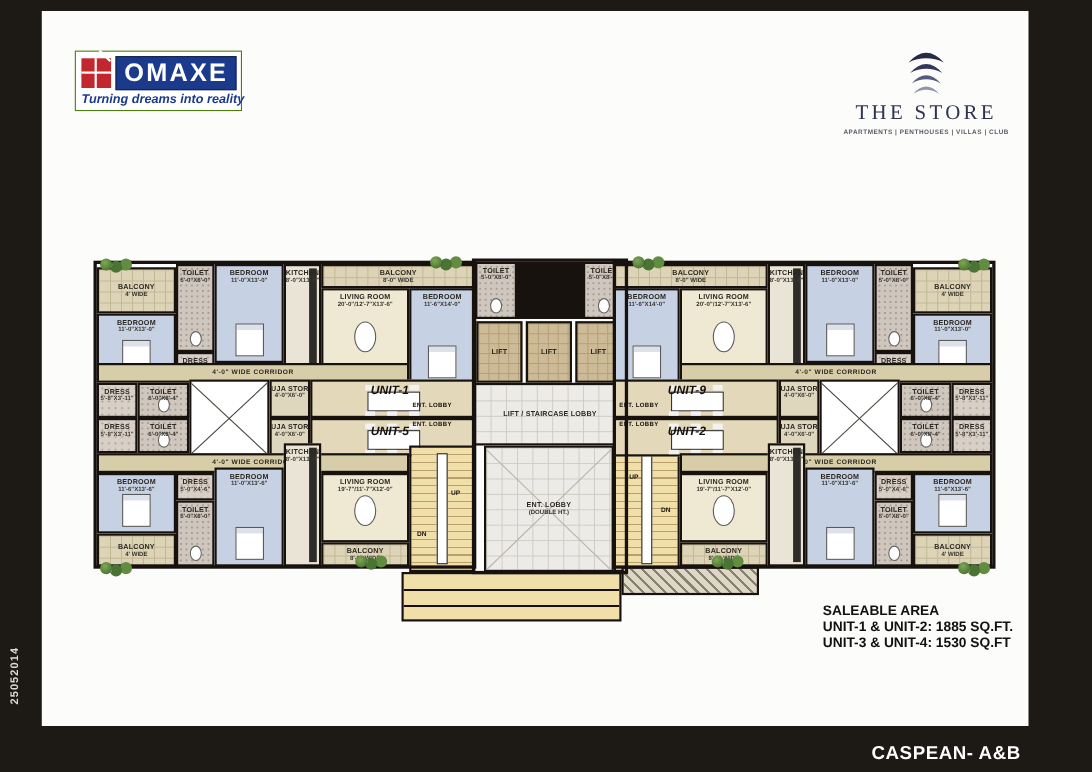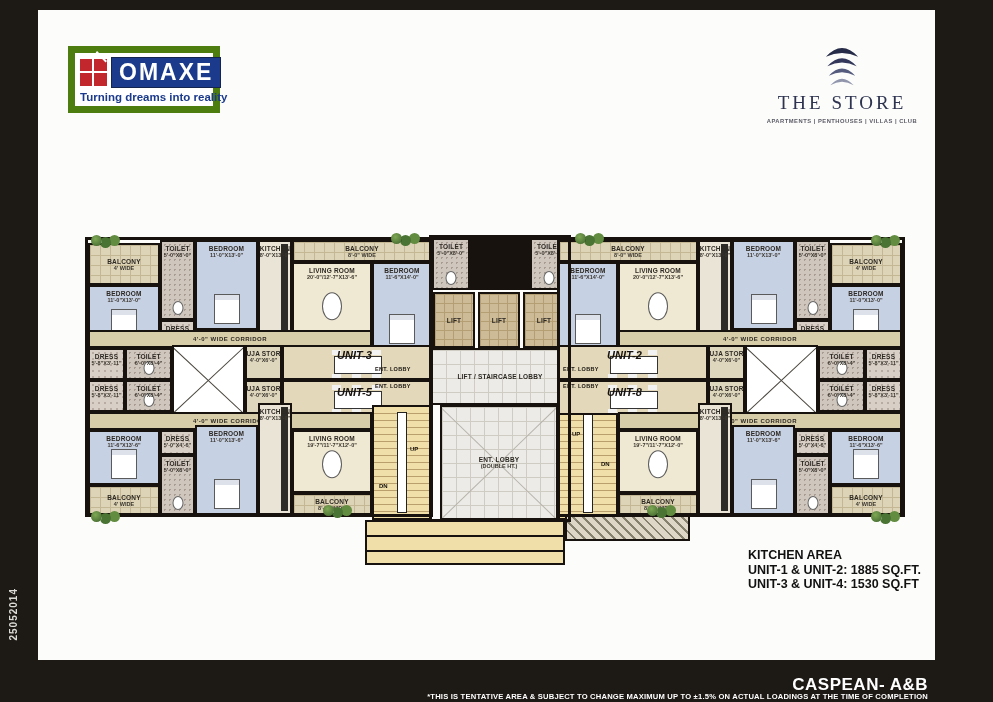--- a/index.html
+++ b/index.html
@@ -2,28 +2,28 @@
 <html><head>
 <meta charset="utf-8">
 <style>
   html,body{margin:0;padding:0;background:#1d1915;}
   *{box-sizing:border-box;}
   .canvas{position:relative;width:993px;height:702px;background:#1d1915;overflow:hidden;font-family:"Liberation Sans",sans-serif;}
   .page{position:absolute;left:38px;top:10px;width:897px;height:650px;background:#fcfcfa;}
   .side-code{position:absolute;left:8px;top:588px;color:#dcdcd6;font:bold 10px "Liberation Sans",sans-serif;letter-spacing:1px;writing-mode:vertical-rl;transform:rotate(180deg);}
 
   
-  .omaxe{position:absolute;left:30px;top:36px;width:152px;background:#fff;border:7px solid #4d7c0f;padding:4px 5px 3px;}
+  .omaxe{position:absolute;left:30px;top:36px;width:152px;background:#fff;border:1px solid #4d7c0f;padding:4px 5px 3px;}
   .omx-top{display:flex;align-items:center;gap:4px;}
   .omx-icon{position:relative;width:27px;height:27px;background:#c1272d;flex:0 0 auto;}
   .omx-icon::before{content:"";position:absolute;left:12px;top:0;width:2px;height:100%;background:#fff;}
   .omx-icon::after{content:"";position:absolute;left:0;top:12px;width:100%;height:2px;background:#fff;}
   .omx-slash{position:absolute;right:0;top:2px;width:14px;height:2px;background:#fff;transform:rotate(45deg);transform-origin:right top;z-index:2;}
   .omx-word{background:#1b3a8c;color:#fff;font-weight:bold;font-size:23px;line-height:27px;padding:1px 7px;letter-spacing:2px;border:1px solid #13244e;}
-  .omx-tag{color:#1b3a8c;font-weight:bold;font-size:11.5px;margin-top:3px;text-align:left;white-space:nowrap;}
+  .omx-tag{color:#1b3a8c;font-style:italic;font-weight:bold;font-size:11.5px;margin-top:3px;text-align:left;white-space:nowrap;}
 
   
   .lake{position:absolute;left:726px;top:33px;width:156px;text-align:center;}
   .lake-icon{width:44px;height:48px;display:block;margin:0 auto;}
   .lake-name{font-family:"Liberation Serif",serif;font-size:19px;color:#2e3350;letter-spacing:3px;margin-top:1px;}
   .lake-sub{font-size:5.8px;font-weight:bold;color:#5a5a66;letter-spacing:.5px;margin-top:4px;white-space:nowrap;}
 
   
   .plan{position:absolute;left:47px;top:223px;width:820px;height:335px;}
   .outline{position:absolute;border:3px solid #17120e;pointer-events:none;z-index:5;}
@@ -334,44 +334,43 @@
           <div class="rdim">5'-0"X8'-0"</div>
         </div>
         <div class="room bedroom" style="left: 745px; top: 197px; width: 72px; height: 55px;">
           <div class="rlabel">BEDROOM</div>
           <div class="rdim">11'-6"X13'-6"</div>
         </div>
         <div class="room balcony" style="left: 745px; top: 252px; width: 72px; height: 30px;">
           <div class="rlabel">BALCONY</div>
           <div class="rdim">4' WIDE</div>
         </div>
-        <div class="anno unit" style="left: 252px; top: 116px;">UNIT-3</div>
+        <div class="anno unit" style="left: 252px; top: 116px;">UNIT-1</div>
         <div class="anno unit" style="left: 252px; top: 153px;">UNIT-5</div>
-        <div class="anno unit" style="left: 522px; top: 116px;">UNIT-2</div>
-        <div class="anno unit" style="left: 522px; top: 153px;">UNIT-8</div>
+        <div class="anno unit" style="left: 522px; top: 116px;">UNIT-9</div>
+        <div class="anno unit" style="left: 522px; top: 153px;">UNIT-2</div>
         <div class="anno tiny" style="left: 290px; top: 133px;">ENT. LOBBY</div>
         <div class="anno tiny" style="left: 290px; top: 150px;">ENT. LOBBY</div>
         <div class="anno tiny" style="left: 478px; top: 133px;">ENT. LOBBY</div>
         <div class="anno tiny" style="left: 478px; top: 150px;">ENT. LOBBY</div>
         <div class="anno stair-lbl" style="left: 325px; top: 213px;">UP</div>
         <div class="anno stair-lbl" style="left: 294px; top: 250px;">DN</div>
         <div class="anno stair-lbl" style="left: 487px; top: 198px;">UP</div>
         <div class="anno stair-lbl" style="left: 516px; top: 228px;">DN</div>
         <div class="plant" style="left: 6px; top: 2px;"></div>
         <div class="plant" style="left: 306px; top: 0px;"></div>
         <div class="plant" style="left: 490px; top: 0px;"></div>
         <div class="plant" style="left: 786px; top: 2px;"></div>
         <div class="plant" style="left: 6px; top: 278px;"></div>
         <div class="plant" style="left: 238px; top: 272px;"></div>
         <div class="plant" style="left: 562px; top: 272px;"></div>
         <div class="plant" style="left: 786px; top: 278px;"></div>
       </div>
 
     <div class="saleable">
-      <div class="s1">KITCHEN AREA</div>
+      <div class="s1">SALEABLE AREA</div>
       <div class="s2">UNIT-1 &amp; UNIT-2: 1885 SQ.FT.</div>
       <div class="s2">UNIT-3 &amp; UNIT-4: 1530 SQ.FT</div>
     </div>
   </div>
 
   <div class="footer-line f2">CASPEAN- A&amp;B</div>
-  <div class="footer-line f3">*THIS IS TENTATIVE AREA &amp; SUBJECT TO CHANGE MAXIMUM UP TO ±1.5% ON ACTUAL  LOADINGS AT THE TIME OF COMPLETION</div>
 </div>
 
 </body></html>

